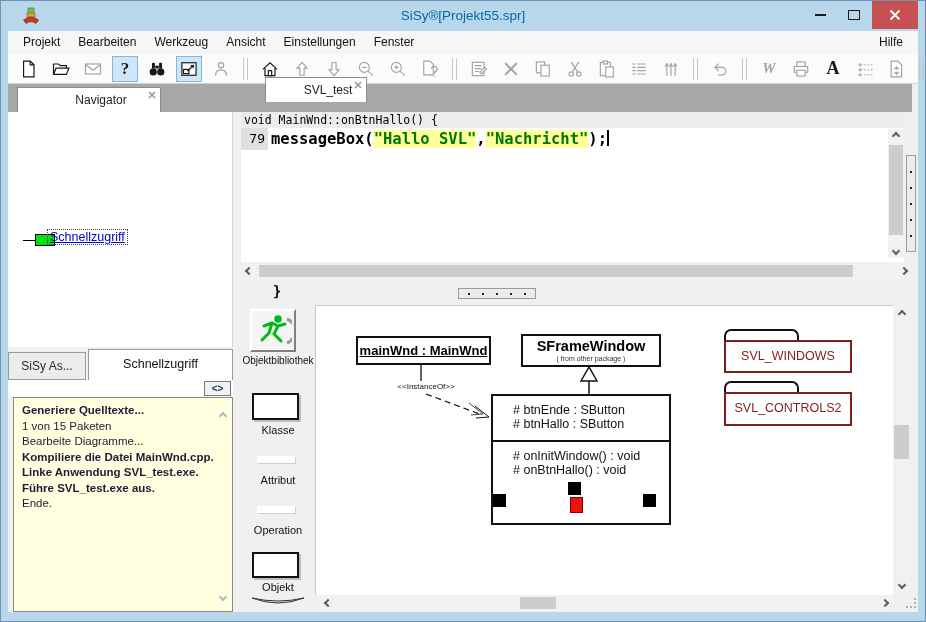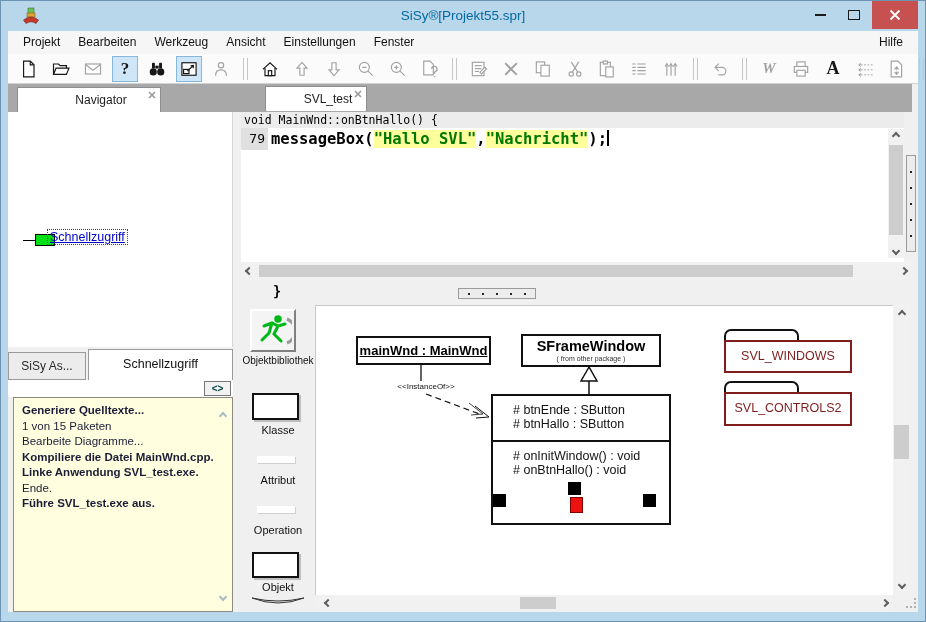--- a/index.html
+++ b/index.html
@@ -34,21 +34,21 @@
   .glyph { font-family:"Liberation Serif", serif; font-weight:bold; }
   .tsep { width:5px; height:22px; border-left:1px solid #c6c6c6; border-right:1px solid #c6c6c6; margin:0 3px; flex:0 0 auto; }
 
   
   #main { position:absolute; left:8px; top:84px; width:910px; height:528px; background:#f0f0f0; }
 
   #tabstrip { position:absolute; left:8px; top:84px; width:904px; height:28px; background:#a8a8a8; }
   .tab { position:absolute; background:#ffffff; border:1px solid #8d8d8d; border-bottom:none;
          font-size:12px; color:#1c1c1c; text-align:center;padding-left:24px; }
   #nav-tab  { left:17px;  top:87px; width:144px; height:25px; line-height:24px; }
-  #editor-tab { left:265px; top:86px; width:102px; height:25px; line-height:24px; }
+  #editor-tab { left:265px; top:77px; width:102px; height:25px; line-height:24px; }
   .tab-close { position:absolute; right:3px; top:2px; width:10px; height:10px; color:#9a9a9a;
                font-size:11px; line-height:10px; }
   .tab-close svg { width:8px; height:8px; stroke:#9a9a9a; stroke-width:1.6; }
 
   
   #nav-tree { position:absolute; left:8px; top:112px; width:225px; height:235px; background:#ffffff;
               border-right:1px solid #d6d6d6; }
   #tree-connector { position:absolute; left:15px; top:128px; width:13px; height:1px; background:#000; }
   #tree-node-icon { position:absolute; left:27px; top:122px; width:20px; height:12px; background:#00e014;
                     border:1px solid #000; }
@@ -378,22 +378,22 @@
   <div id="code-btn-row">
     <div id="code-view-btn">&lt;&gt;</div>
   </div>
 
   <div id="output-area">
     <div class="oline b">Generiere Quelltexte...</div>
     <div class="oline">1 von 15 Paketen</div>
     <div class="oline">Bearbeite Diagramme...</div>
     <div class="oline b">Kompiliere die Datei MainWnd.cpp.</div>
     <div class="oline b">Linke Anwendung SVL_test.exe.</div>
+    <div class="oline b">Führe SVL_test.exe aus.</div>
     <div class="oline">Ende.</div>
-    <div class="oline b">Führe SVL_test.exe aus.</div>
     <span class="out-chev" style="top:7px;"><i class="chv up soft"></i></span>
     <span class="out-chev" style="bottom:7px;"><i class="chv down soft"></i></span>
   </div>
 
   <div id="editor-header">void MainWnd::onBtnHallo() {</div>
   <div id="code-line">
     <div id="line-number">79</div>
     <div id="code-text"><span>messageBox(</span><span class="str">"Hallo SVL"</span><span>,</span><span class="str">"Nachricht"</span><span>);</span><span id="caret"></span></div>
   </div>
   <div id="editor-body"></div>

